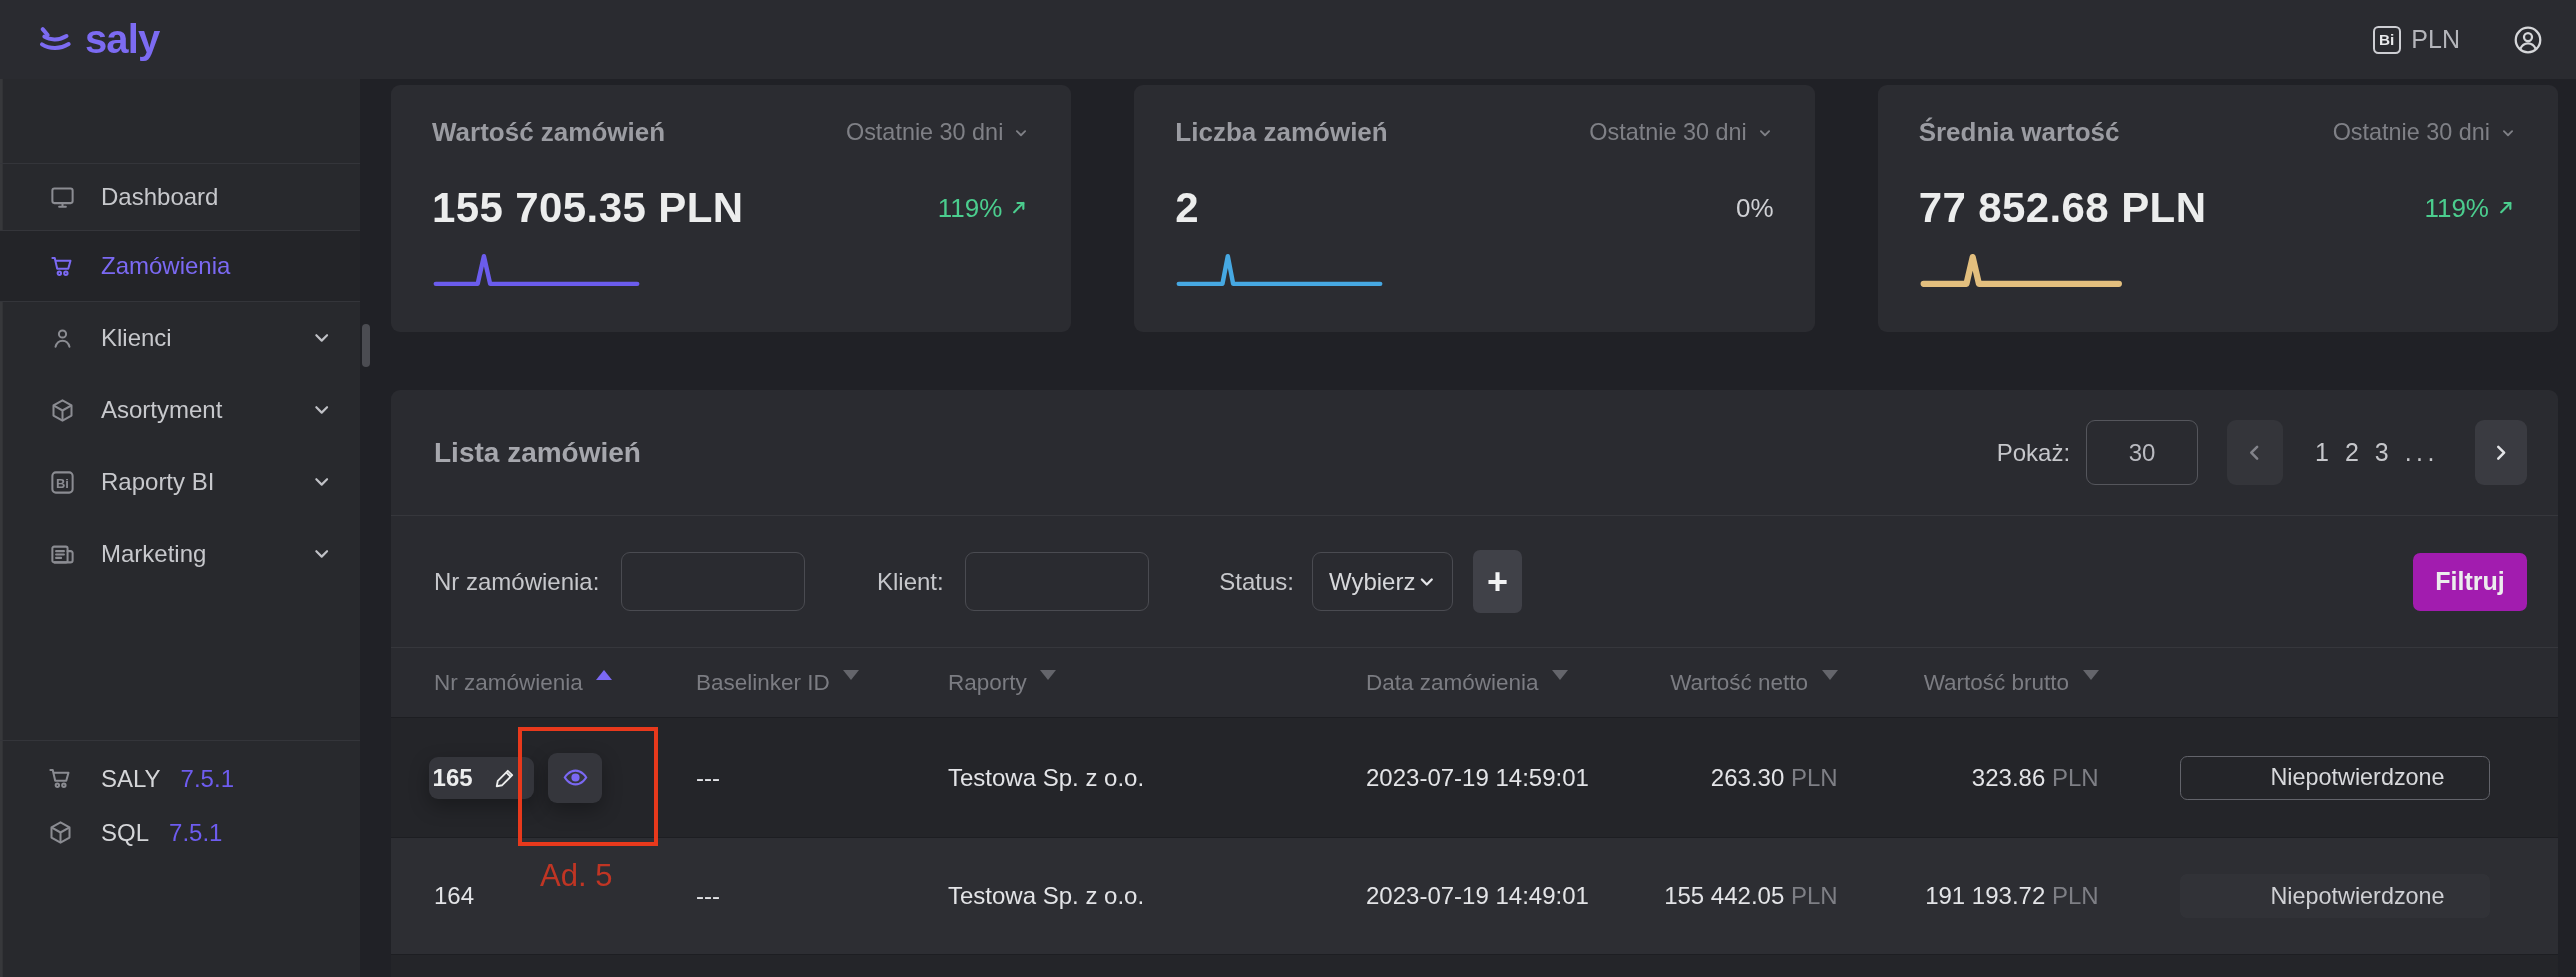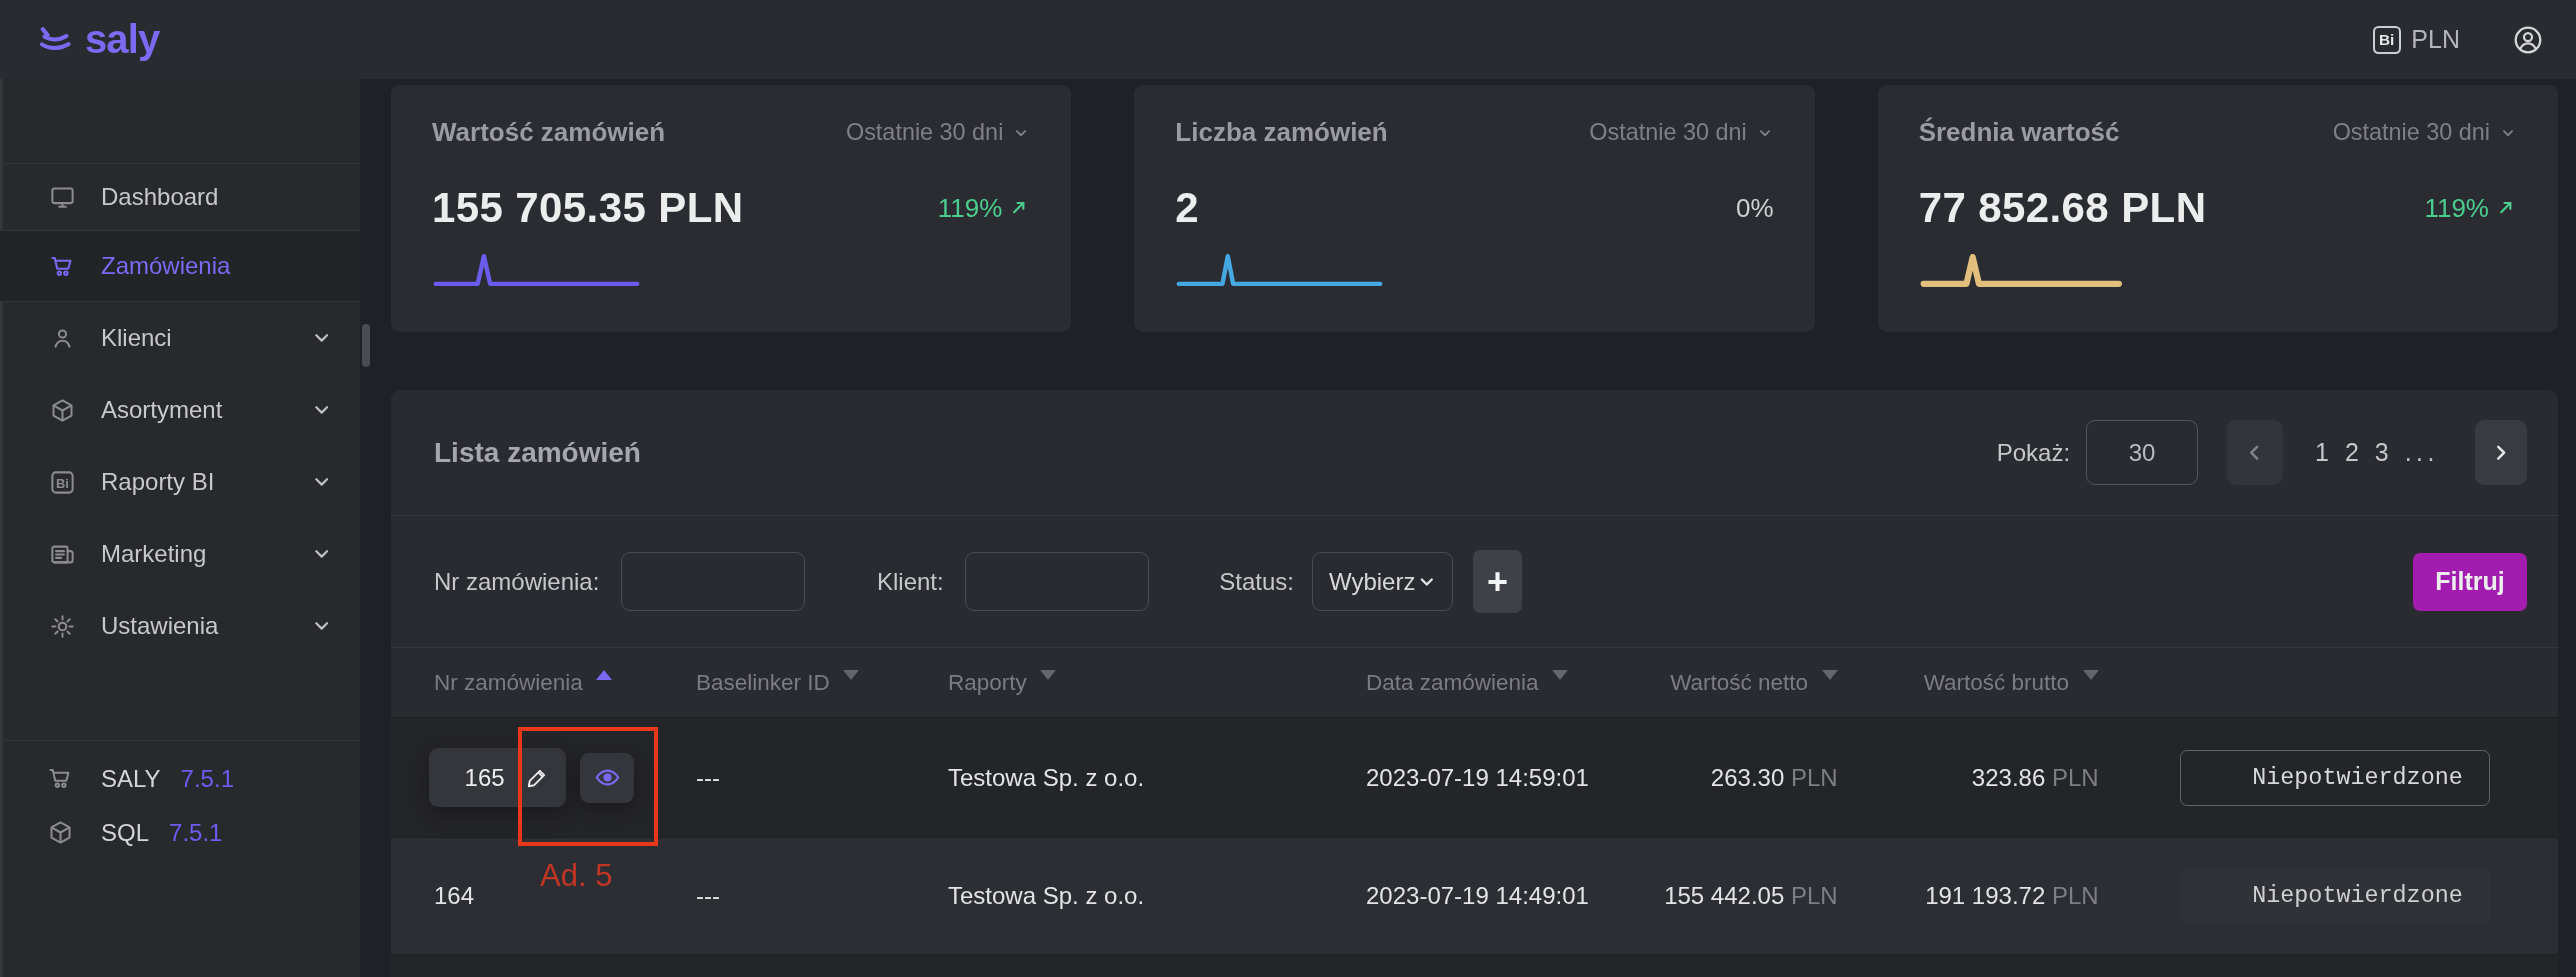--- a/index.html
+++ b/index.html
@@ -76,24 +76,24 @@
   .th.status { padding-left:67px; }
   .tri-up { width:0; height:0; border-left:8px solid transparent; border-right:8px solid transparent; border-bottom:10.8px solid #7b69f3; }
   .tri-down { width:0; height:0; border-left:8px solid transparent; border-right:8px solid transparent; border-top:10.8px solid #64656b; }
 
   .t-row { height:120px; background:#242529; border-top:1.8px solid #1d1e22; font-size:24px; color:#e3e4e7; }
   .t-row.alt { height:117px; background:#2d2e33; }
   .t-row.sliver { height:24px; }
   .cell.right { text-align:right; padding-right:14.4px; }
   .pln { color:#7e7f85; }
   .status-cell { padding-left:67px; }
-  .status-btn { width:310px; height:56px; border:1.8px solid #63646b; border-radius:7.2px; background:transparent; display:flex; align-items:center; justify-content:center; font-size:23.4px; color:#d8d9dc; cursor:pointer; font-family:Liberation Mono, monospace;padding-left:45px; }
+  .status-btn { width:310px; height:44px; border:1.8px solid #63646b; border-radius:7.2px; background:transparent; display:flex; align-items:center; justify-content:center; font-size:23.4px; color:#d8d9dc; cursor:pointer; font-family:Liberation Sans, sans-serif;padding-left:45px; }
   .status-btn.plain { border:none; background:rgba(255,255,255,0.025); color:#cfd0d4; }
   .nr-wrap { display:flex; align-items:center; }
-  .nr-pill { height:59px; margin-left:-5.4px; background:#35363c; border-radius:9px; display:flex; align-items:center; gap:20px; padding:0 16px 0 36px; box-shadow:0 7.2px 20px rgba(0,0,0,0.3); }
+  .nr-pill { height:42px; margin-left:-5.4px; background:#35363c; border-radius:9px; display:flex; align-items:center; gap:20px; padding:0 16px 0 4px; box-shadow:0 7.2px 20px rgba(0,0,0,0.3);font-weight:bold; }
   .nr-num { font-size:24px; color:#eceded; }
   .icon-btn { width:54px; height:50px; margin-left:14.4px; background:#35363c; border:none; border-radius:9px; display:flex; align-items:center; justify-content:center; cursor:pointer; box-shadow:0 7.2px 20px rgba(0,0,0,0.3); }
   .edit-ic { color:#eceded; } .eye-ic { color:#7a68f2; }
 
   
   .ann-rect { position:absolute; left:518px; top:727px; width:140px; height:119px; border:4.5px solid #e8391c; z-index:6; pointer-events:none; }
   .ann-label { position:absolute; left:540px; top:858px; font-size:31px; color:#c03524; z-index:6; pointer-events:none; }
 </style>
 </head>
 <body>
@@ -195,34 +195,20 @@
             <path d="M6.3 9h7M6.3 12h7M6.3 15h4.5"></path>
           </svg>
         </span>
         <span>Marketing</span>
         <span class="chev">
           <svg width="23.4" height="23.4" viewBox="0 0 24 24" fill="none" stroke="currentColor" stroke-width="2.2" stroke-linecap="round" stroke-linejoin="round">
               <path d="M6.5 9.5 12 15l5.5-5.5"></path>
             </svg>
         </span>
       </div>
-      <div class="nav-item">
-        <span class="nicon">
-          <svg width="27" height="27" viewBox="0 0 24 24" fill="none" stroke="currentColor" stroke-width="1.8" stroke-linecap="round">
-            <circle cx="12" cy="12" r="3.4"></circle>
-            <path d="M12 2.9v2.9M12 18.2v2.9M2.9 12h2.9M18.2 12h2.9M5.6 5.6l2 2M16.4 16.4l2 2M18.4 5.6l-2 2M7.6 16.4l-2 2"></path>
-          </svg>
-        </span>
-        <span>Ustawienia</span>
-        <span class="chev">
-          <svg width="23.4" height="23.4" viewBox="0 0 24 24" fill="none" stroke="currentColor" stroke-width="2.2" stroke-linecap="round" stroke-linejoin="round">
-              <path d="M6.5 9.5 12 15l5.5-5.5"></path>
-            </svg>
-        </span>
-      </div>
     </nav>
 
     <div class="sidebar-footer">
       <div class="footer-row">
         <span class="nicon">
           <svg width="27" height="27" viewBox="0 0 24 24" fill="none" stroke="currentColor" stroke-width="1.8" stroke-linecap="round" stroke-linejoin="round">
             <path d="M3 4.5h2.1L7.3 14h9.8l2-7.2H6"></path>
               <circle cx="9.2" cy="18" r="1.5"></circle>
               <circle cx="15" cy="18" r="1.5"></circle>
           </svg>

